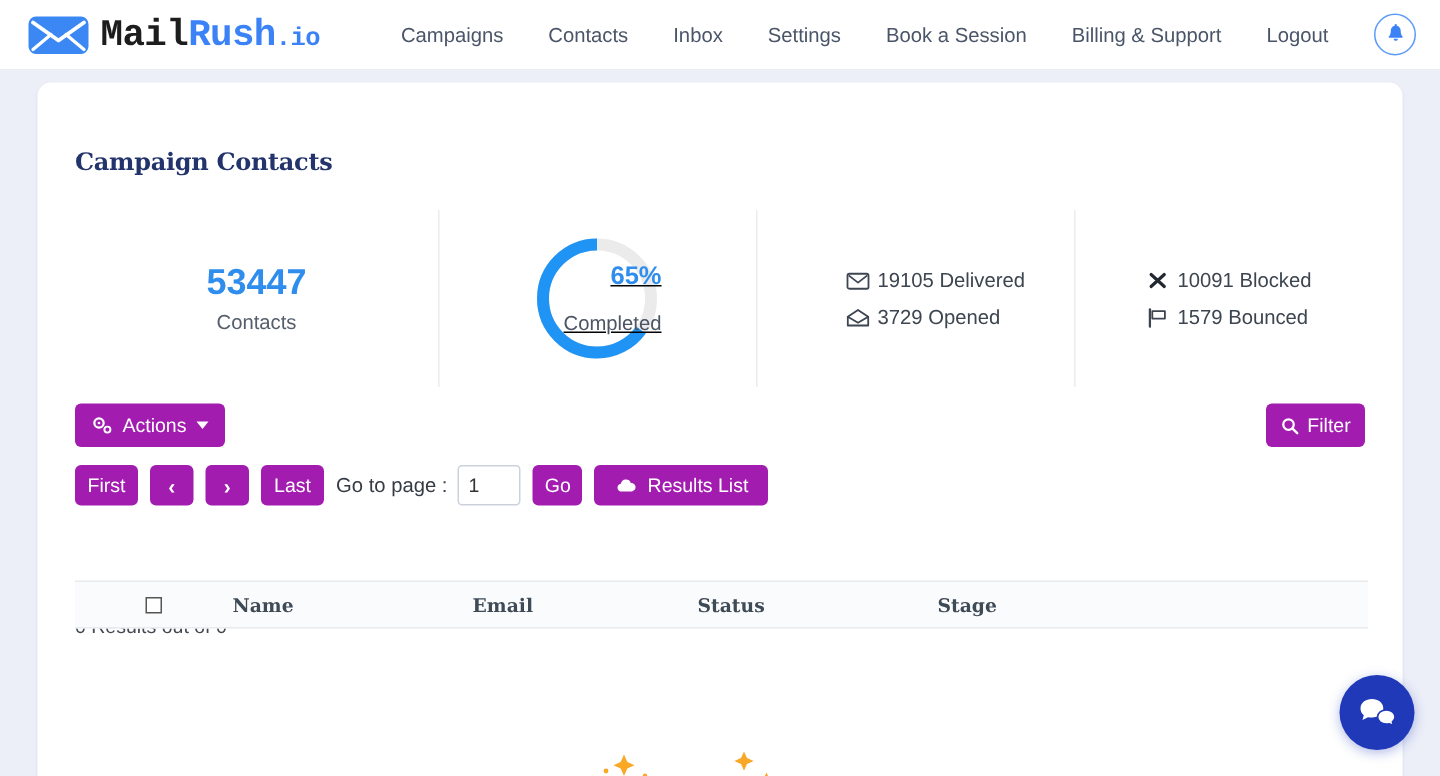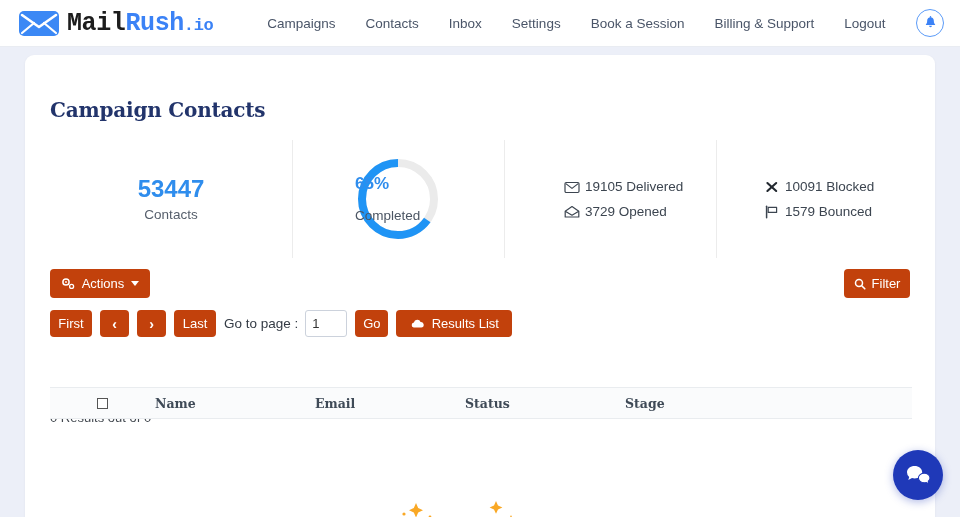--- a/index.html
+++ b/index.html
@@ -46,21 +46,21 @@
     position: absolute; left: 25px; top: 55px;
     width: 910px; height: 480px;
     background: #ffffff;
     border-radius: 9px;
     box-shadow: 0 1px 3px rgba(16,24,40,.05);
     overflow: hidden;
   }
   .page-title {
     margin: 43px 0 0 25px;
     font-family: "DejaVu Serif", serif;
-    font-size: 20px; font-weight: bold;
+    font-size: 16px; font-weight: bold;
     color: #22346b; letter-spacing: -0.2px;
   }
 
   
   .stats {
     position: absolute; left: 25px; top: 85px;
     width: 862px; height: 118px;
     display: flex; align-items: center;
   }
   .stat-cell {
@@ -78,38 +78,38 @@
   .cell-blocked  { width: 196px; align-items: flex-start; padding-left: 48px; }
 
   .big-num { font-size: 24px; font-weight: bold; color: #2f8ded; line-height: 1.1; }
   .big-label { font-size: 13.5px; color: #555e6b; margin-top: 4px; }
 
   .donut { position: relative; width: 86px; height: 86px; }
   .donut svg { display: block; }
   .donut-center {
     position: absolute; inset: 0;
     display: flex; flex-direction: column;
-    align-items: flex-start; justify-content: center;
+    align-items: flex-end; justify-content: center; text-decoration: underline;
   }
   .donut-pct { font-size: 17px; font-weight: bold; color: #2f8ded; line-height: 1.1; }
   .donut-label { font-size: 13.5px; color: #4b5563; margin-top: 15px; }
 
   .kv-row {
     display: flex; align-items: center;
     font-size: 13.5px; color: #3c4550; margin-bottom: 10px;
     white-space: nowrap;
   }
   .kv-row:last-child { margin-bottom: 0; }
   .kv-icon { width: 16px; height: 14px; margin-right: 5px; flex: none; }
 
   
   .btn {
     border: none; border-radius: 4px;
     font-family: "Liberation Sans", sans-serif;
-    font-size: 13px; color: #fff; background: #c2410c;
+    font-size: 13px; color: #fff; background: #a21caf;
     cursor: pointer; display: inline-flex;
     align-items: center; justify-content: center;
   }
   .actions-btn {
     position: absolute; left: 25px; top: 214px;
     width: 100px; height: 29px; gap: 7px;
   }
   .caret {
     width: 0; height: 0;
     border-left: 4.5px solid transparent;

